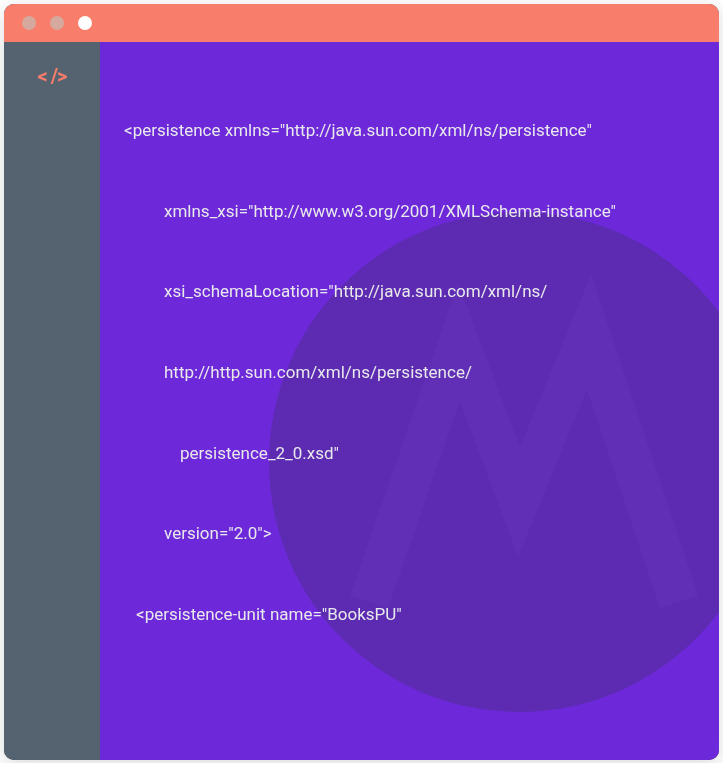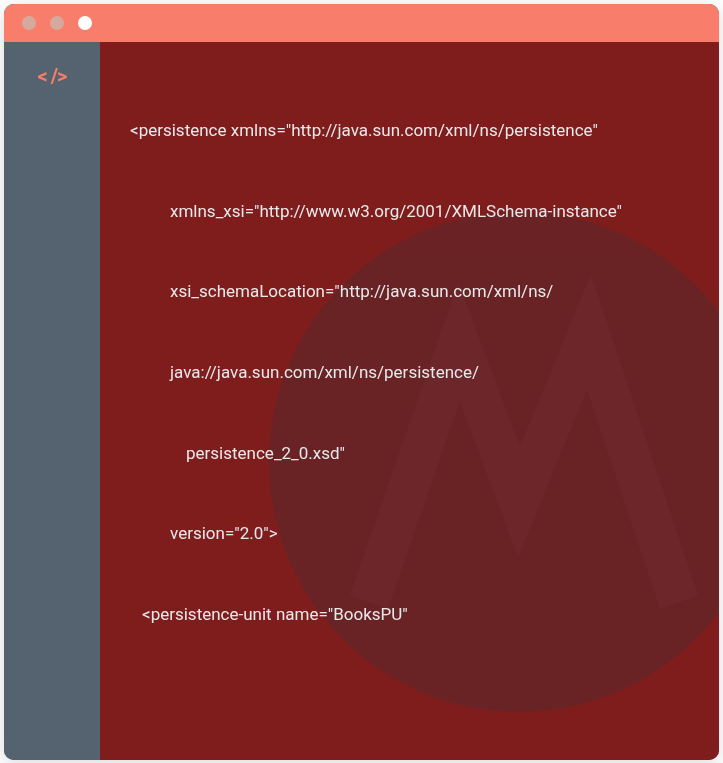--- a/index.html
+++ b/index.html
@@ -55,23 +55,23 @@
       padding-top: 22px;
     }
     .code-icon {
       color: #f87d6a;
       font-weight: 700;
       font-size: 20px;
       letter-spacing: -1px;
     }
     .editor {
       flex: 1;
-      background: #7f1d1d;
+      background: #6d28d9;
       position: relative;
-      padding: 22px 18px 18px 30px;
+      padding: 22px 18px 18px 24px;
       color: #e8e9eb;
       font-family: "Segoe UI", Roboto, Arial, sans-serif;
       font-size: 17px;
       line-height: 1.58;
       overflow: hidden;
     }
     .watermark {
       position: absolute;
       right: -60px;
       top: 160px;
@@ -109,21 +109,21 @@
       <div class="watermark">
         <svg viewBox="0 0 520 520">
           <circle cx="260" cy="260" r="250" fill="#2e3640"></circle>
           <path d="M110 400 L200 140 L260 300 L330 130 L420 400" stroke="#3c4450" stroke-width="40" fill="none" stroke-linejoin="miter"></path>
         </svg>
       </div>
       <div class="code">
         <span class="line i1">&lt;persistence xmlns="http://java.sun.com/xml/ns/persistence"</span>
         <span class="line i2">xmlns_xsi="http://www.w3.org/2001/XMLSchema-instance"</span>
         <span class="line i2">xsi_schemaLocation="http://java.sun.com/xml/ns/</span>
-        <span class="line i2">java://java.sun.com/xml/ns/persistence/</span>
+        <span class="line i2">http://http.sun.com/xml/ns/persistence/</span>
         <span class="line i3">persistence_2_0.xsd"</span>
         <span class="line i2">version="2.0"&gt;</span>
         <span class="line i4">&lt;persistence-unit name="BooksPU"</span>
         
         
         
         
         
         
         

